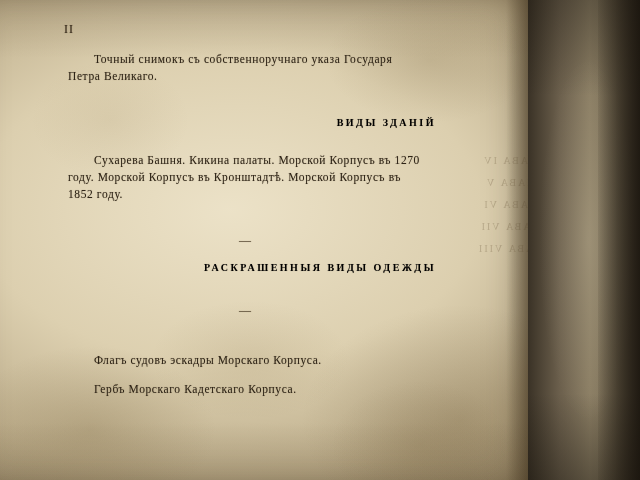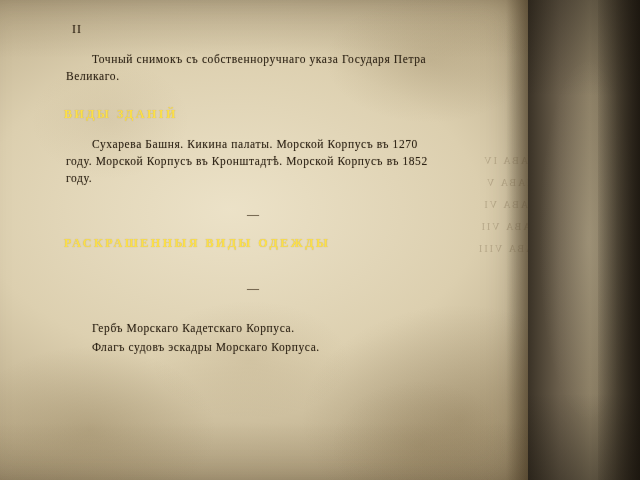--- a/index.html
+++ b/index.html
@@ -81,46 +81,46 @@
   .board-edge {
     position: absolute;
     left: 598px; top: 0;
     width: 42px; height: 480px;
     background: linear-gradient(90deg, rgba(40,33,22,0.1) 0%, rgba(32,26,17,0.55) 45%, rgba(24,19,12,0.85) 100%);
   }
 
   
   .text-col {
     position: absolute;
-    left: 64px;
+    left: 56px;
     top: 22px;
     width: 380px;
     color: #2a2115;
     text-shadow: 0 0 1px rgba(80,62,38,0.35);
   }
   .folio {
     font-size: 12px;
     letter-spacing: 1px;
     margin: 0 0 14px 8px;
     color: #33281a;
   }
   p.para {
-    margin: 2px;
+    margin: 12px;
     font-size: 11.5px;
     line-height: 17px;
     letter-spacing: 0.6px;
     text-indent: 26px;
     color: #2e2417;
   }
   .heading {
-    text-align: left;
-    font-size: 12px;
+    text-align: right;
+    font-size: 10px;
     font-weight: bold;
     letter-spacing: 2.5px;
-    color: #fde047;
+    color: #000000;
     margin: 0;
   }
   .sep {
     text-align: center;
     color: #4a3c27;
     font-size: 12px;
     letter-spacing: 2px;
     margin: 0;
   }
   .sp-1 { height: 20px; }
@@ -175,22 +175,22 @@
     <div class="sp-4"></div>
 
     <p class="heading">РАСКРАШЕННЫЯ ВИДЫ ОДЕЖДЫ</p>
     <div class="sp-2"></div>
 
     <div class="sp-3"></div>
     <p class="sep">—</p>
     <div class="sp-5"></div>
 
     <div class="lines">
+      <p class="para">Флагъ судовъ эскадры Морскаго Корпуса.</p>
       <p class="para">Гербъ Морскаго Кадетскаго Корпуса.</p>
-      <p class="para">Флагъ судовъ эскадры Морскаго Корпуса.</p>
     </div>
   </div>
 
   <div class="gutter"></div>
   <div class="board"></div>
   <div class="board-edge"></div>
 
 </div>
 
 </body></html>

